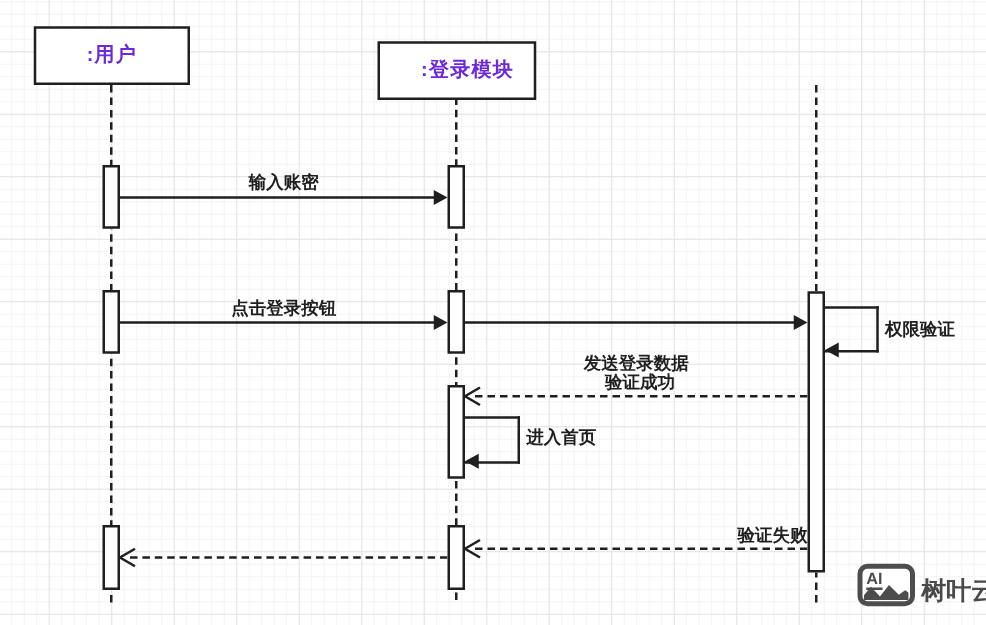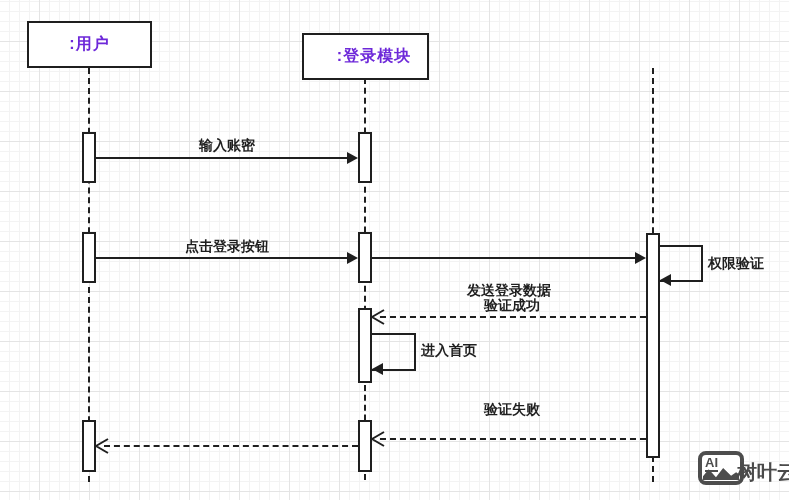--- a/index.html
+++ b/index.html
@@ -84,30 +84,30 @@
   <div class="msg-label abs" style="left:378px;top:297px;width:268px;">验证成功</div>
   <div class="msg-line-dashed abs" style="left:380px;top:316px;width:266px;"></div>
   <svg class="open-arrow abs" style="left:371px;top:309px;" width="14" height="16" viewBox="0 0 14 16">
     <path d="M13 1 L1 8 L13 15" fill="none" stroke="#1f1f1f" stroke-width="2"></path>
   </svg>
 
   <div class="self-loop abs" style="left:371px;top:333px;width:45px;height:38px;"></div>
   <div class="arrow-left-filled abs" style="left:372px;top:363px;"></div>
   <div class="msg-label abs" style="left:421px;top:343px;font-family:Liberation Mono, monospace;">进入首页</div>
 
-  <div class="msg-label abs" style="left:378px;top:401px;width:268px;">验证失败</div>
+  <div class="msg-label abs" style="left:378px;top:420px;width:268px;text-align:right;">验证失败</div>
   <div class="msg-line-dashed abs" style="left:380px;top:438px;width:266px;"></div>
   <svg class="open-arrow abs" style="left:371px;top:431px;" width="14" height="16" viewBox="0 0 14 16">
     <path d="M13 1 L1 8 L13 15" fill="none" stroke="#1f1f1f" stroke-width="2"></path>
   </svg>
 
   <div class="msg-line-dashed abs" style="left:104px;top:445px;width:254px;"></div>
   <svg class="open-arrow abs" style="left:95px;top:438px;" width="14" height="16" viewBox="0 0 14 16">
     <path d="M13 1 L1 8 L13 15" fill="none" stroke="#1f1f1f" stroke-width="2"></path>
   </svg>
 
-  <div class="logo-frame abs" style="left:686px;top:451px;margin-left:12px;">
+  <div class="logo-frame abs" style="left:686px;top:451px;">
     <span class="logo-ai">AI</span>
     <span class="logo-mountain"></span>
   </div>
   <div class="brand-text abs" style="left:737px;top:459px;">树叶云</div>
 
 </div>
 
 </body></html>

